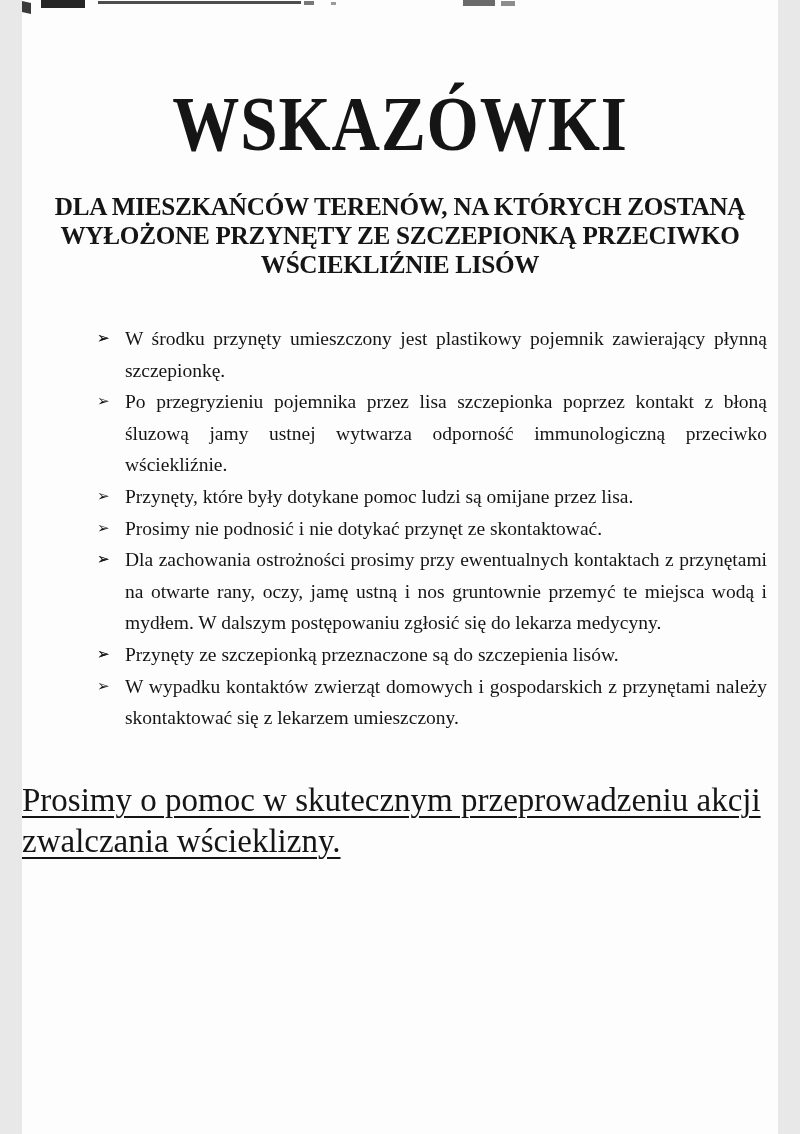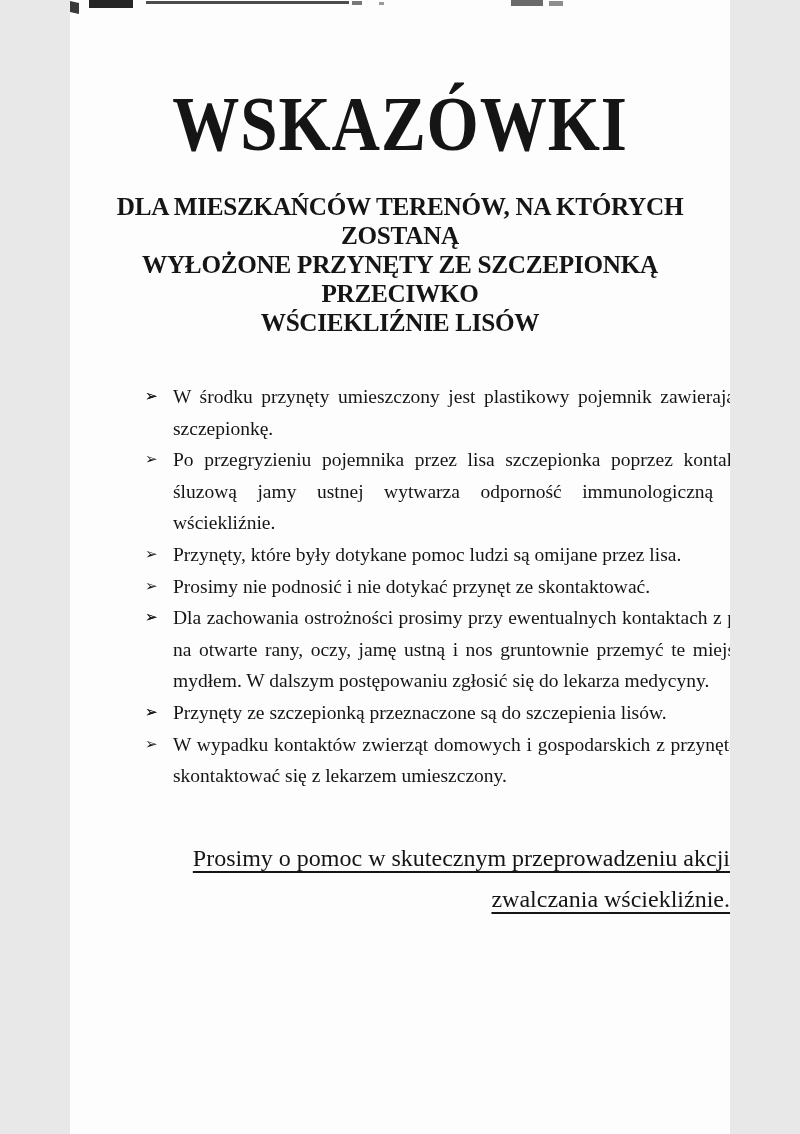--- a/index.html
+++ b/index.html
@@ -2,21 +2,21 @@
 <html lang="pl"><head>
 <meta charset="utf-8">
 <style>
   html, body {
     margin: 0;
     padding: 0;
     background: #e8e8e8;
   }
   .page {
     position: relative;
-    width: 660px;
+    width: 756px;
     height: 1134px;
     margin: 0 auto;
     background: var(--paper, #fdfdfd);
     color: var(--ink, #141414);
     font-family: "Liberation Serif", serif;
     overflow: hidden;
     box-sizing: border-box;
   }
 
   
@@ -72,22 +72,22 @@
     left: 10px;
     top: 0;
     font-family: "DejaVu Sans", sans-serif;
     font-size: 15px;
     line-height: 31.6px;
   }
 
   
   .footer {
     margin-top: 46px;
-    text-align: right;
-    font-size: 24px;
+    text-align: left;
+    font-size: 33px;
     line-height: 41px;
   }
   .footer-line {
     text-decoration: underline;
     text-decoration-thickness: 1.6px;
     text-underline-offset: 5px;
   }
 </style>
 </head>
 <body>
@@ -163,17 +163,17 @@
       </div>
     </div>
 
   <div class="footer">
 
       <div>
         <span class="footer-line">Prosimy o pomoc w skutecznym przeprowadzeniu akcji</span>
       </div>
 
       <div>
-        <span class="footer-line">zwalczania wściekliźnie.</span>
+        <span class="footer-line">zwalczania wścieklizny.</span>
       </div>
     </div>
 
 </div>
 
 </body></html>

